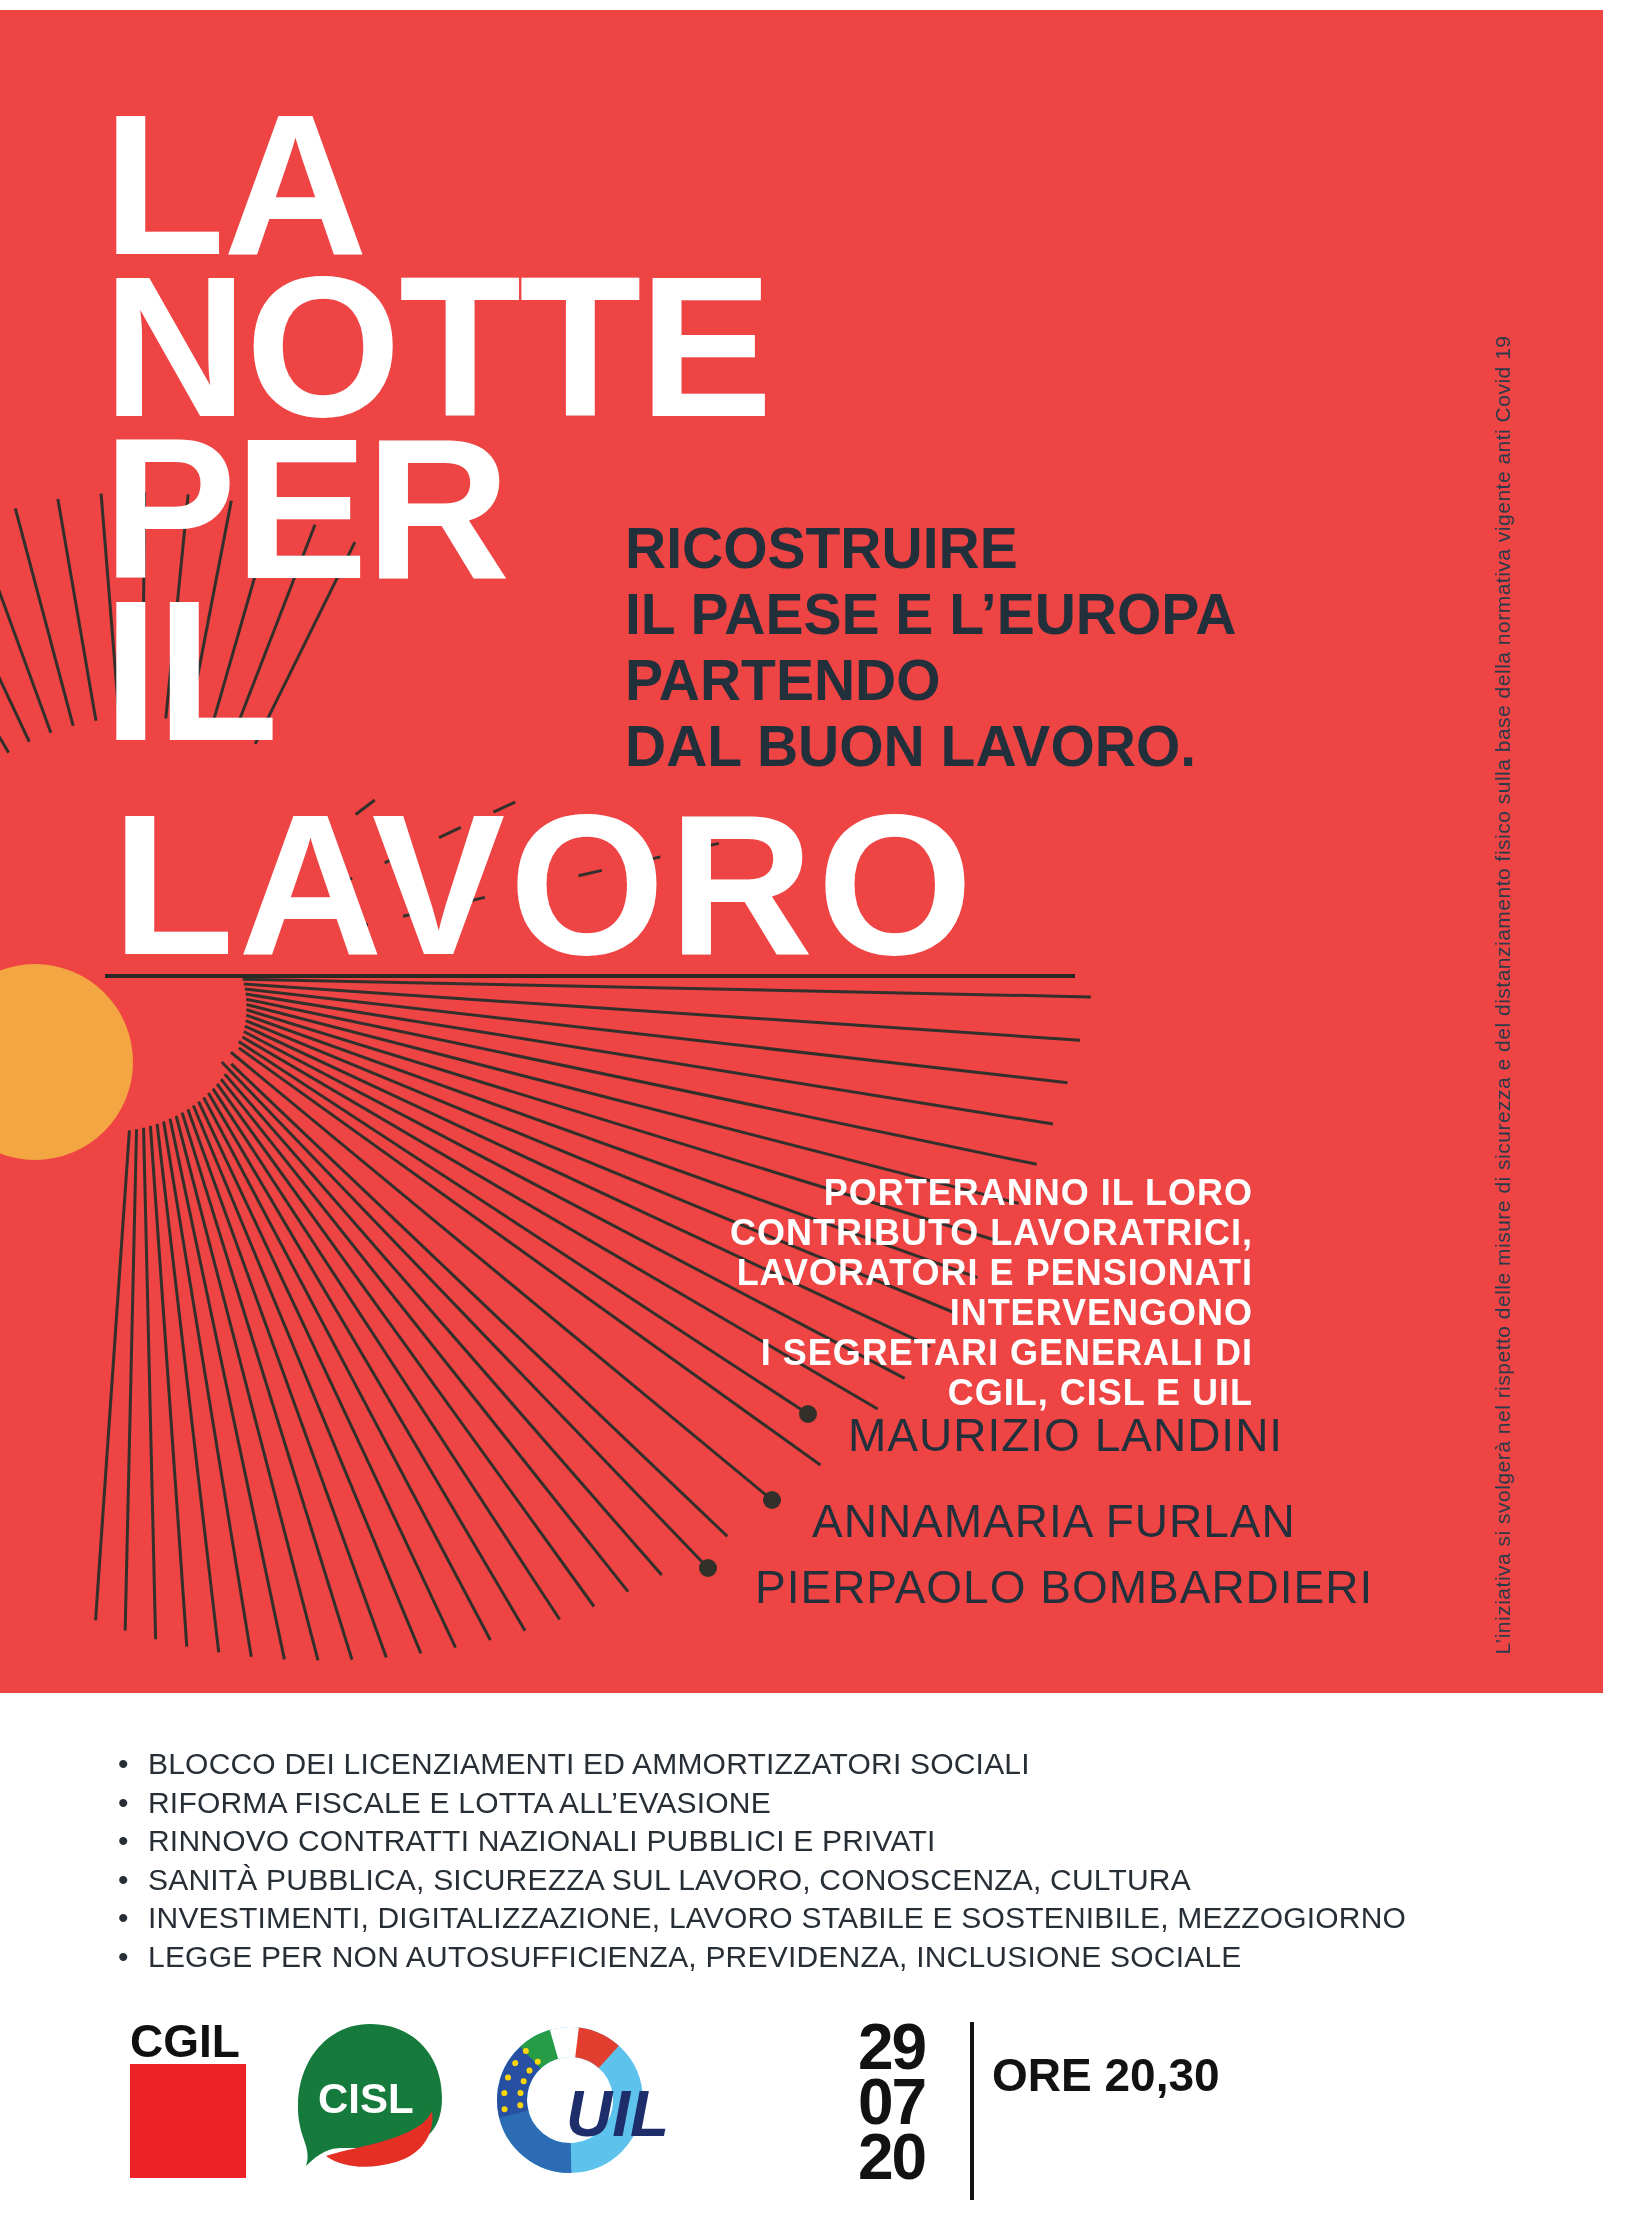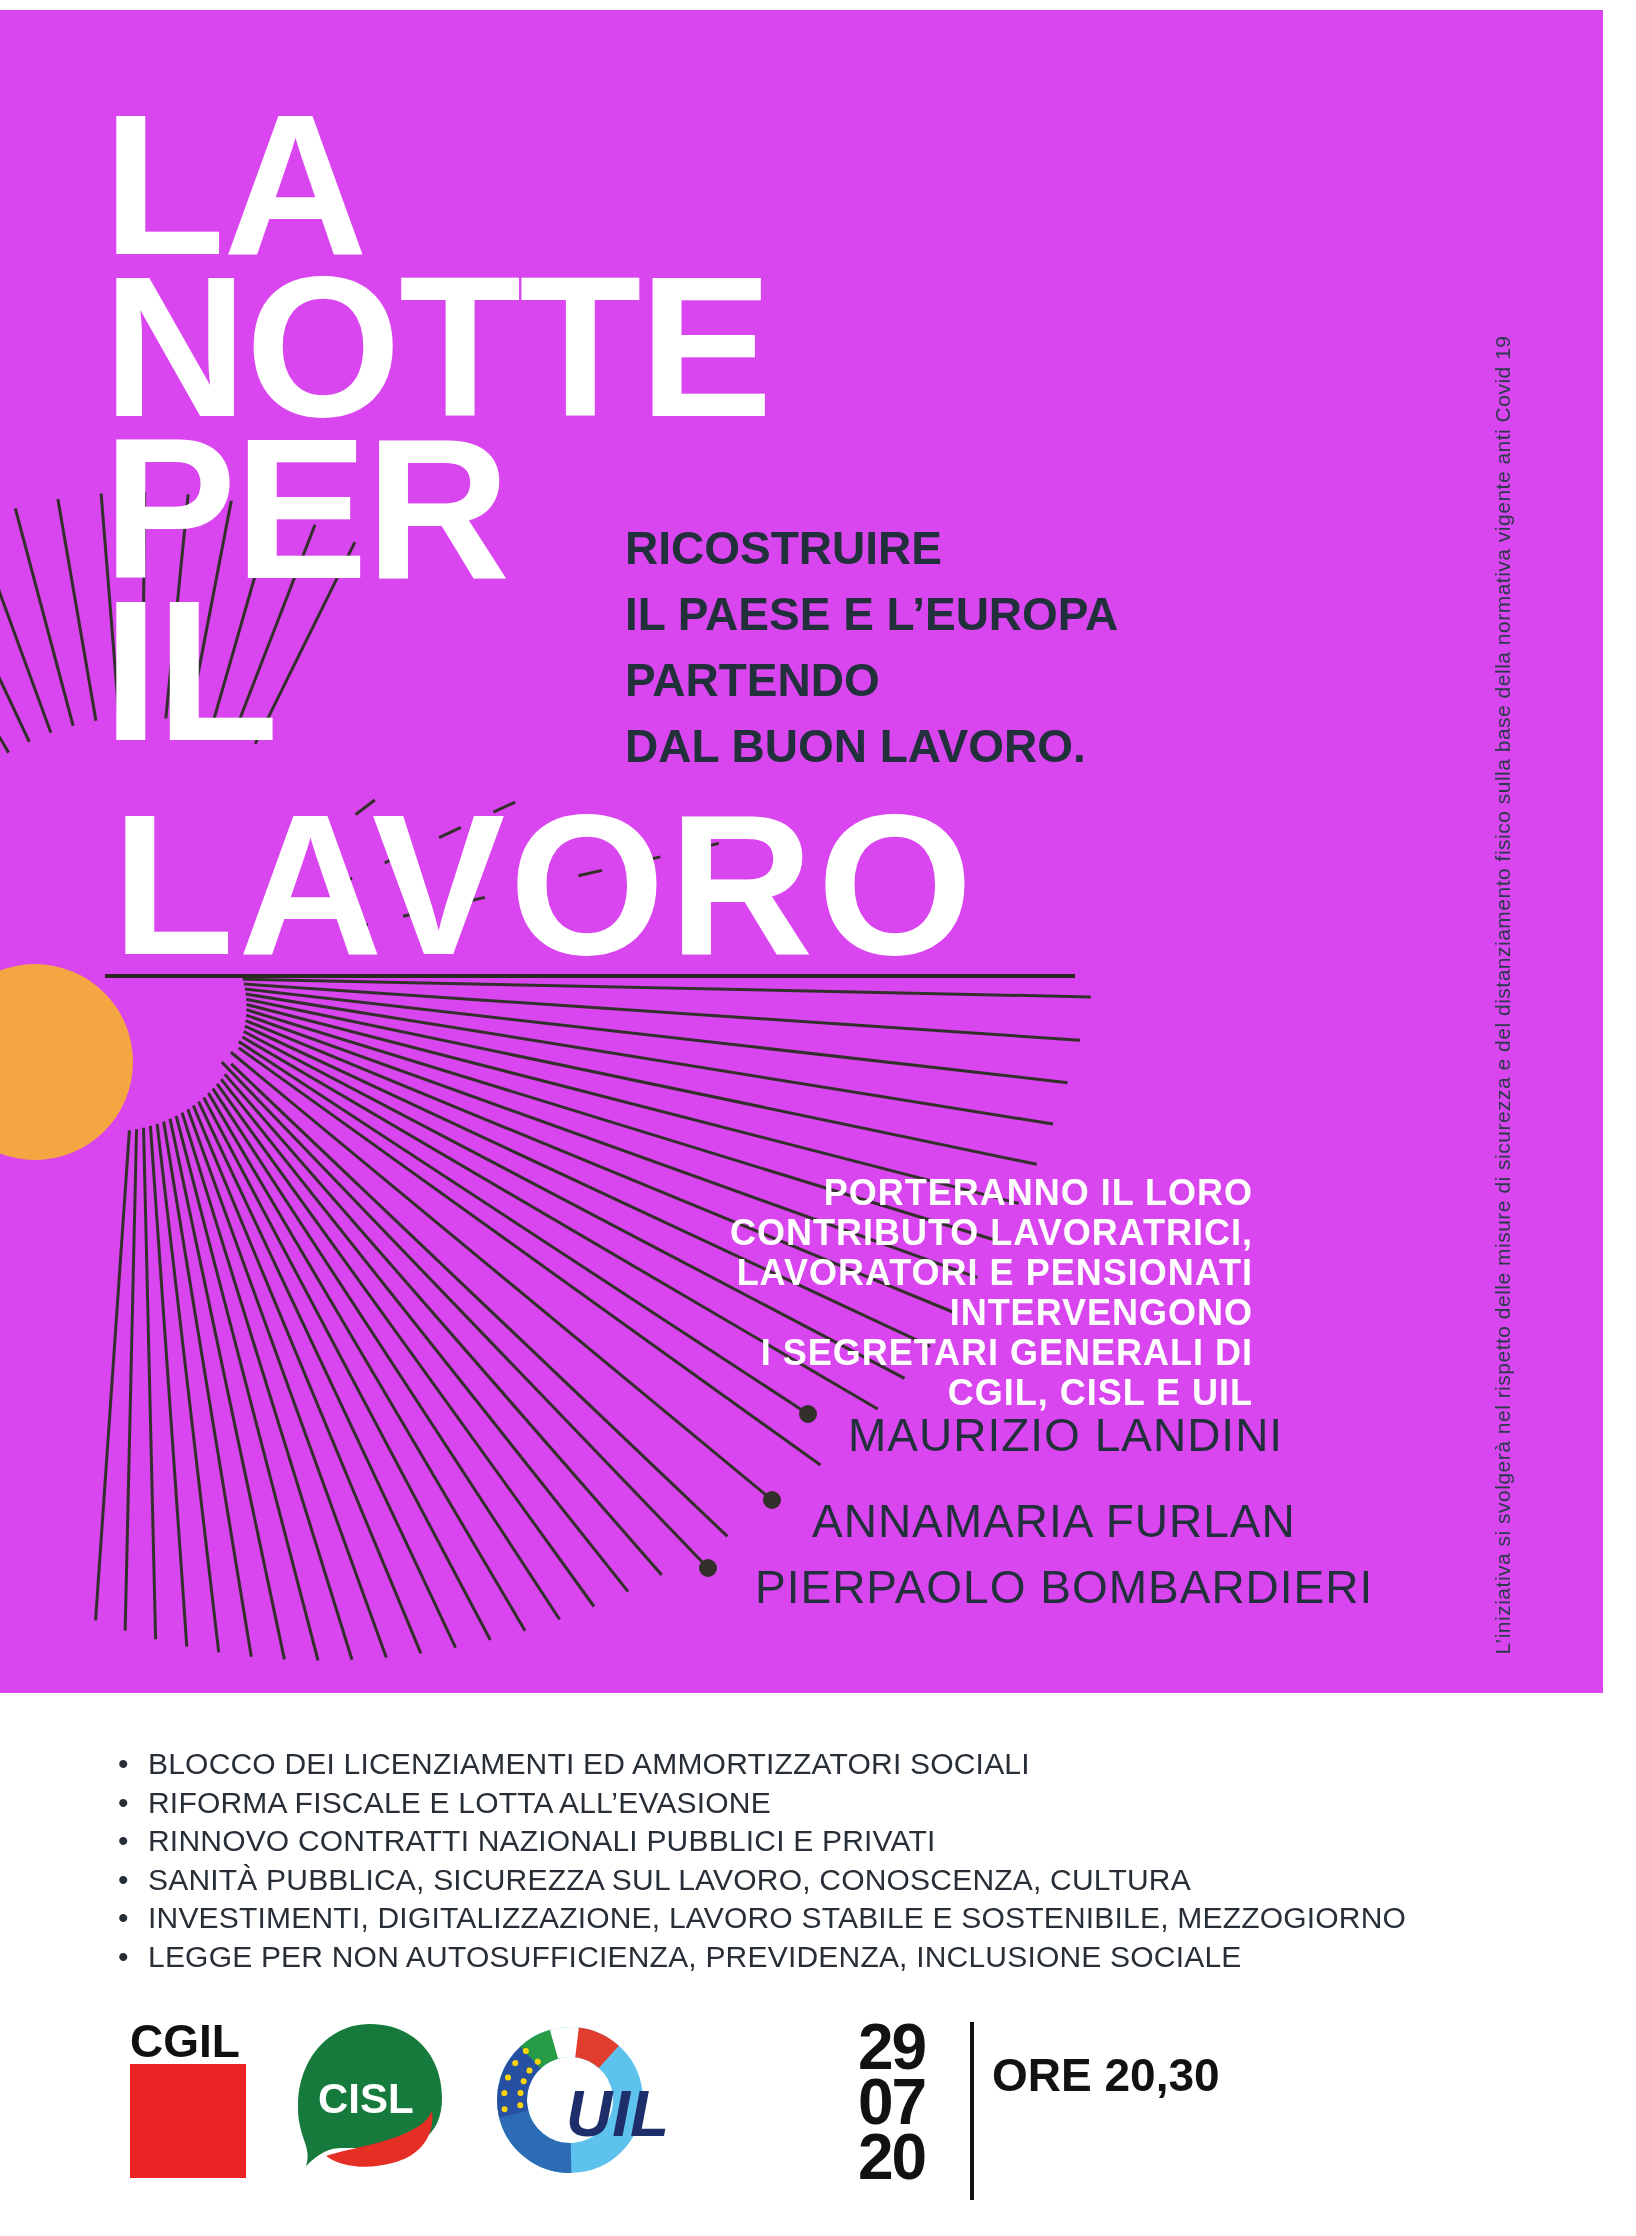--- a/index.html
+++ b/index.html
@@ -1,29 +1,29 @@
 <!DOCTYPE html>
 <html><head>
 <meta charset="utf-8">
 <style>
   html,body{margin:0;padding:0;background:#ffffff;}
   .page{position:relative;width:1636px;height:2236px;background:#ffffff;overflow:hidden;
         font-family:"Liberation Sans",sans-serif;}
-  .orange{position:absolute;left:0;top:10px;width:1603px;height:1683px;background:#d946ef;}
+  .orange{position:absolute;left:0;top:10px;width:1603px;height:1683px;background:#ef4444;}
   #burst{position:absolute;left:0;top:0;width:1603px;height:1683px;}
   .title{position:absolute;left:103px;top:0;color:#ffffff;font-weight:700;
          font-size:200px;line-height:1;letter-spacing:-2px;}
   .t1{position:absolute;left:0;top:75px;}
   .t2{position:absolute;left:0;top:237px;}
   .t3{position:absolute;left:0;top:399px;}
   .t4{position:absolute;left:0;top:561px;}
   .t5{position:absolute;left:9px;top:775px;letter-spacing:4px;}
   .title div{white-space:nowrap;width:1400px;}
   .subtitle{position:absolute;left:625px;top:505px;color:#22303C;font-weight:700;
-            font-size:46px;line-height:66px;letter-spacing:0px;white-space:nowrap;}
+            font-size:57px;line-height:66px;letter-spacing:0px;white-space:nowrap;}
   .sidenote{position:absolute;left:1503px;top:985px;transform:translate(-50%,-50%) rotate(-90deg);
             white-space:nowrap;color:#2A3A4A;font-size:21px;letter-spacing:0.5px;}
   .intro{position:absolute;left:553px;top:1163px;width:700px;text-align:right;color:#ffffff;
          font-weight:700;font-size:36px;line-height:40px;letter-spacing:1px;}
   .intro .blk2{margin-top:0;}
   .speaker{position:absolute;color:#22303C;font-weight:400;font-size:46px;white-space:nowrap;
            letter-spacing:1px;}
   .sp1{left:848px;top:1398px;}
   .sp2{left:812px;top:1484px;}
   .sp3{left:748px;top:1550px;margin-left:7px;}

